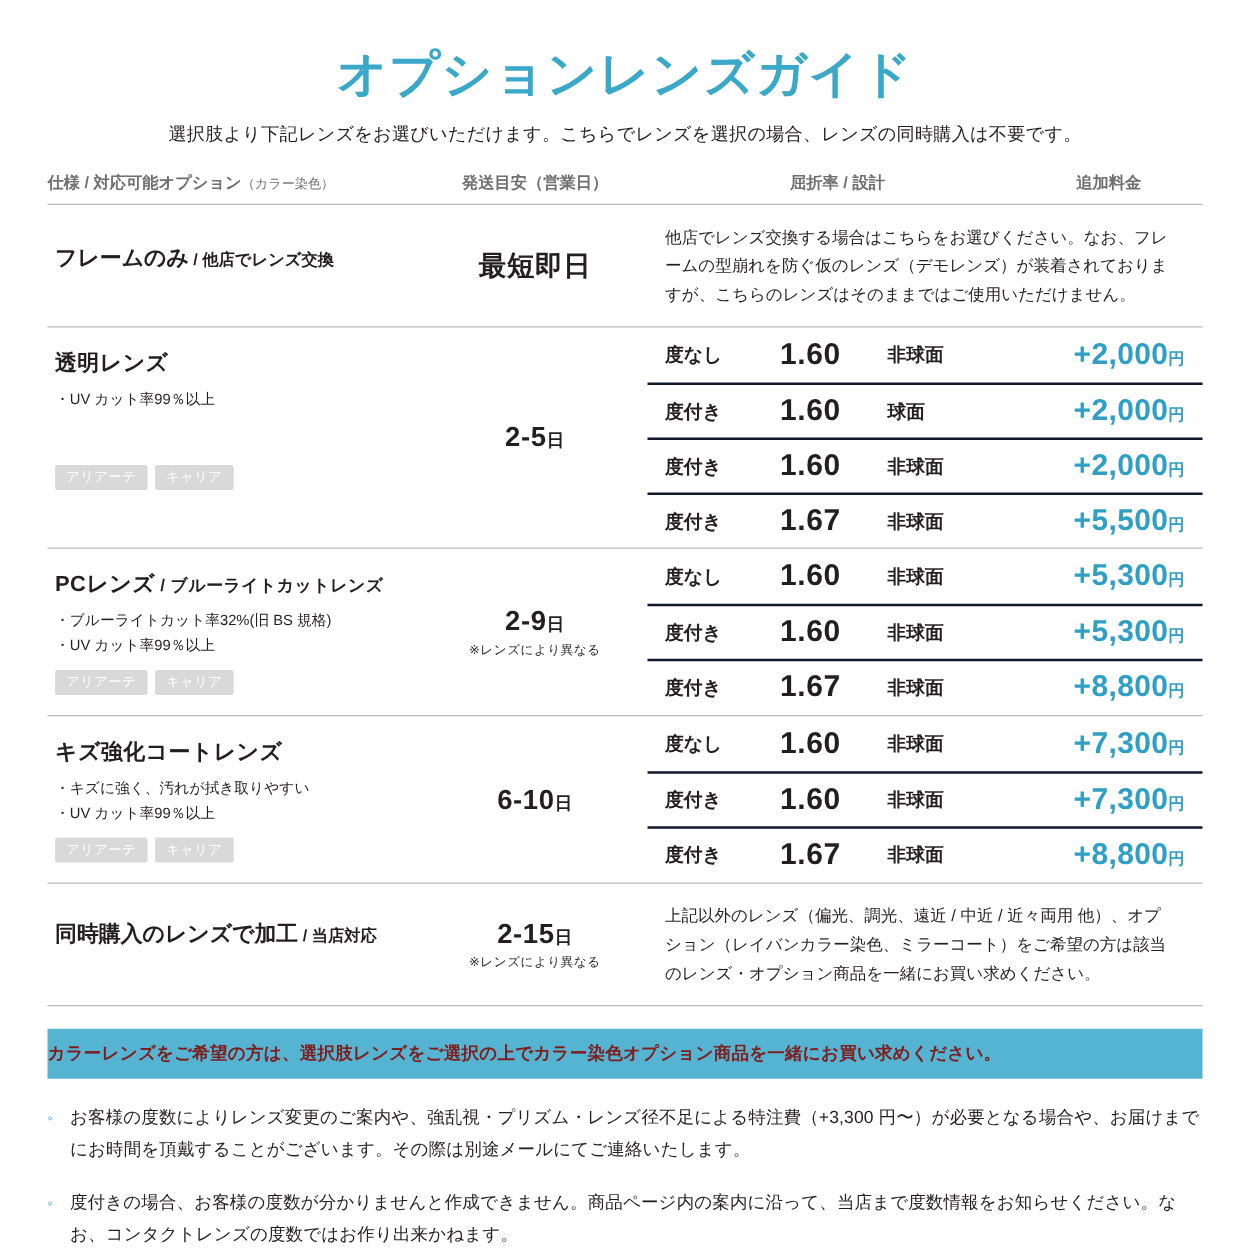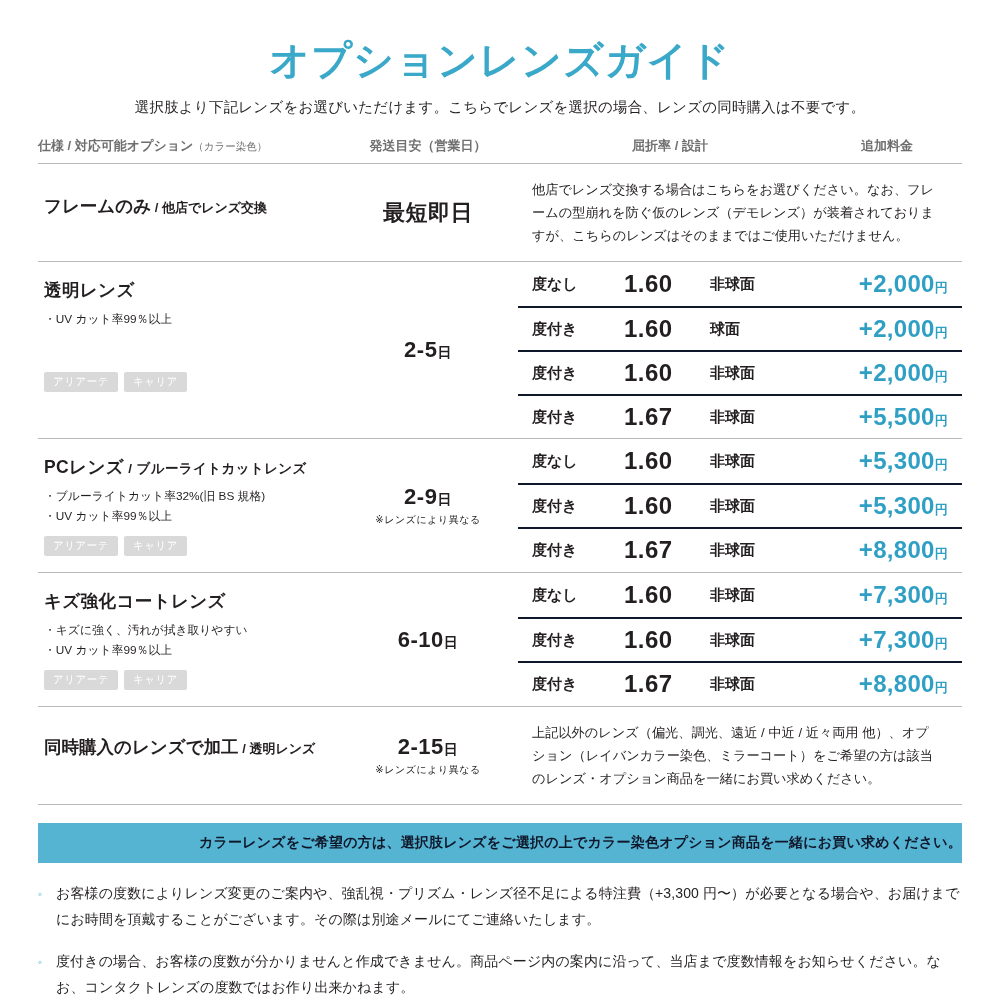--- a/index.html
+++ b/index.html
@@ -79,22 +79,22 @@
   .sp-price .yen{font-size:13px;color:#2f9fc4;font-weight:bold;}
 
   .desc{
     font-size:13.2px;line-height:1.75;padding:14px 20px 14px 14px;box-sizing:border-box;
   }
 
   
   .banner{
     margin-top:18px;
     background:#56b4d3;
-    color:#0f172a;
-    text-align:right;
+    color:#7f1d1d;
+    text-align:left;
     font-size:14px;
     font-weight:bold;
     padding:11px 0;
     letter-spacing:.2px;
   }
 
   
   .notes{margin-top:18px;}
   .note-item{display:flex;margin-bottom:16px;}
   .note-mark{
@@ -259,21 +259,21 @@
         <div class="sp-des">非球面</div>
         <div class="sp-price"><span>+8,800</span><span class="yen">円</span></div>
       </div>
     </div>
   </div>
   <div class="rule"></div>
 
   <div class="row">
     <div class="cell-name">
       <div class="frame-name" style="padding-top:12px;">
-        <span>同時購入のレンズで加工</span><span class="sub"> / 透明レンズ</span>
+        <span>同時購入のレンズで加工</span><span class="sub"> / 当店対応</span>
       </div>
     </div>
     <div class="cell-days">
       <div class="days">
         <span>2-15</span><span class="unit">日</span>
         <span class="note">※レンズにより異なる</span>
       </div>
     </div>
     <div class="cell-spec">
       <div class="desc">上記以外のレンズ（偏光、調光、遠近 / 中近 / 近々両用 他）、オプション（レイバンカラー染色、ミラーコート）をご希望の方は該当のレンズ・オプション商品を一緒にお買い求めください。</div>

